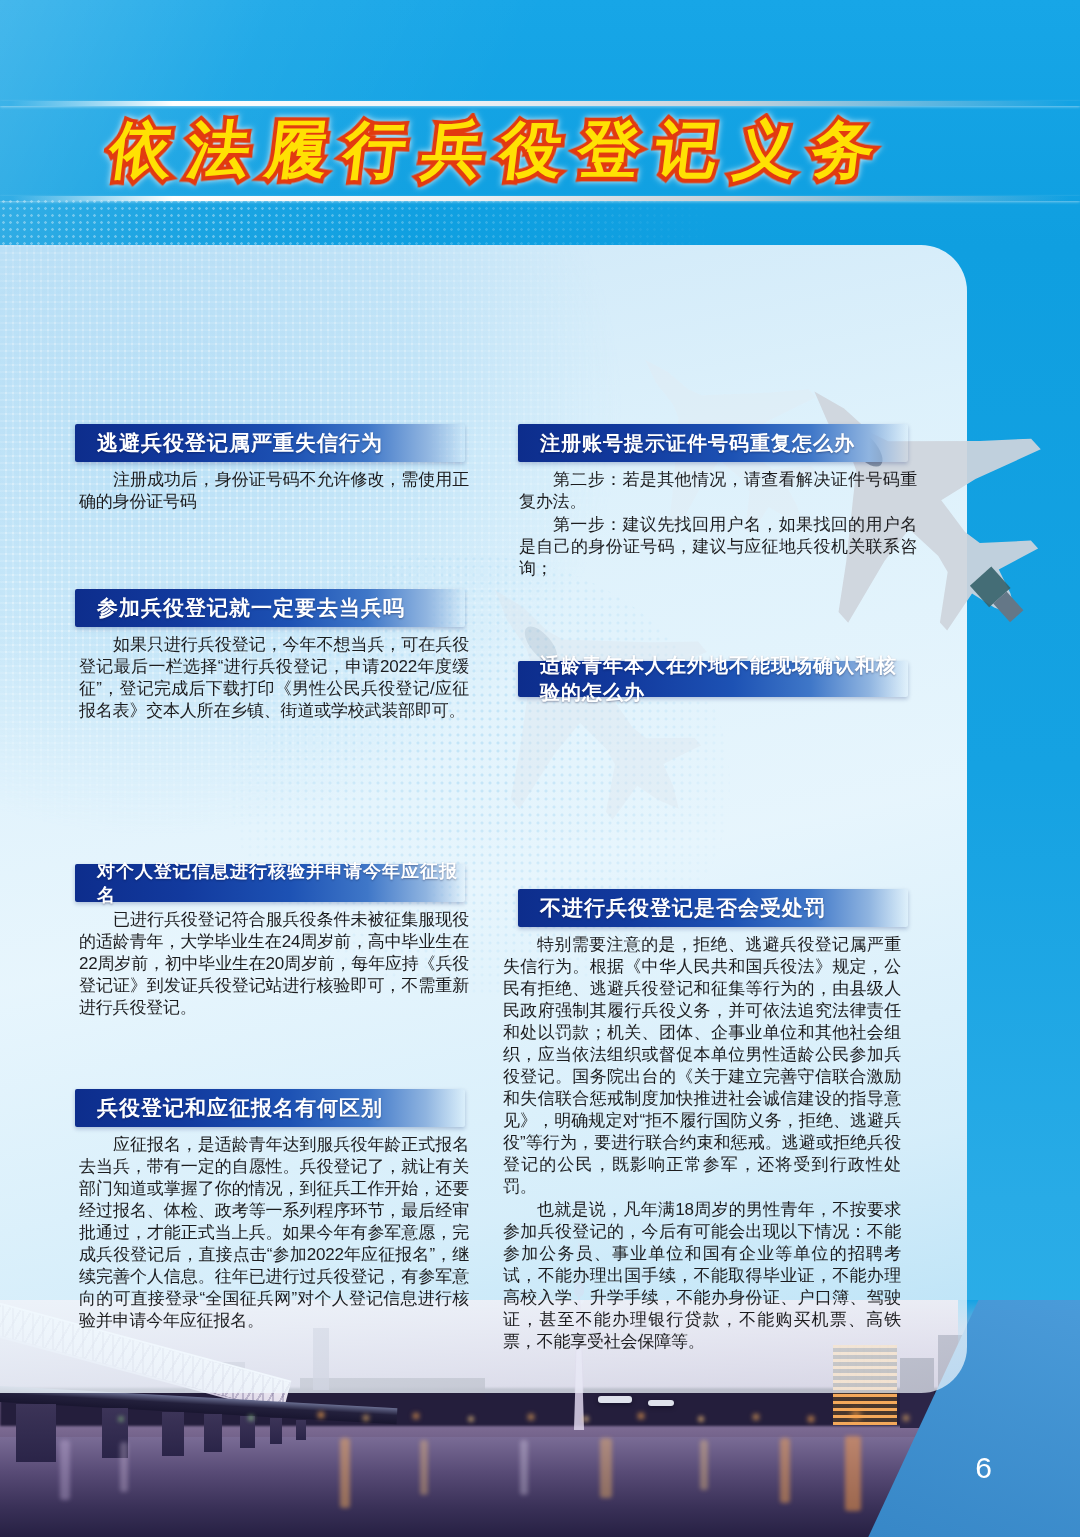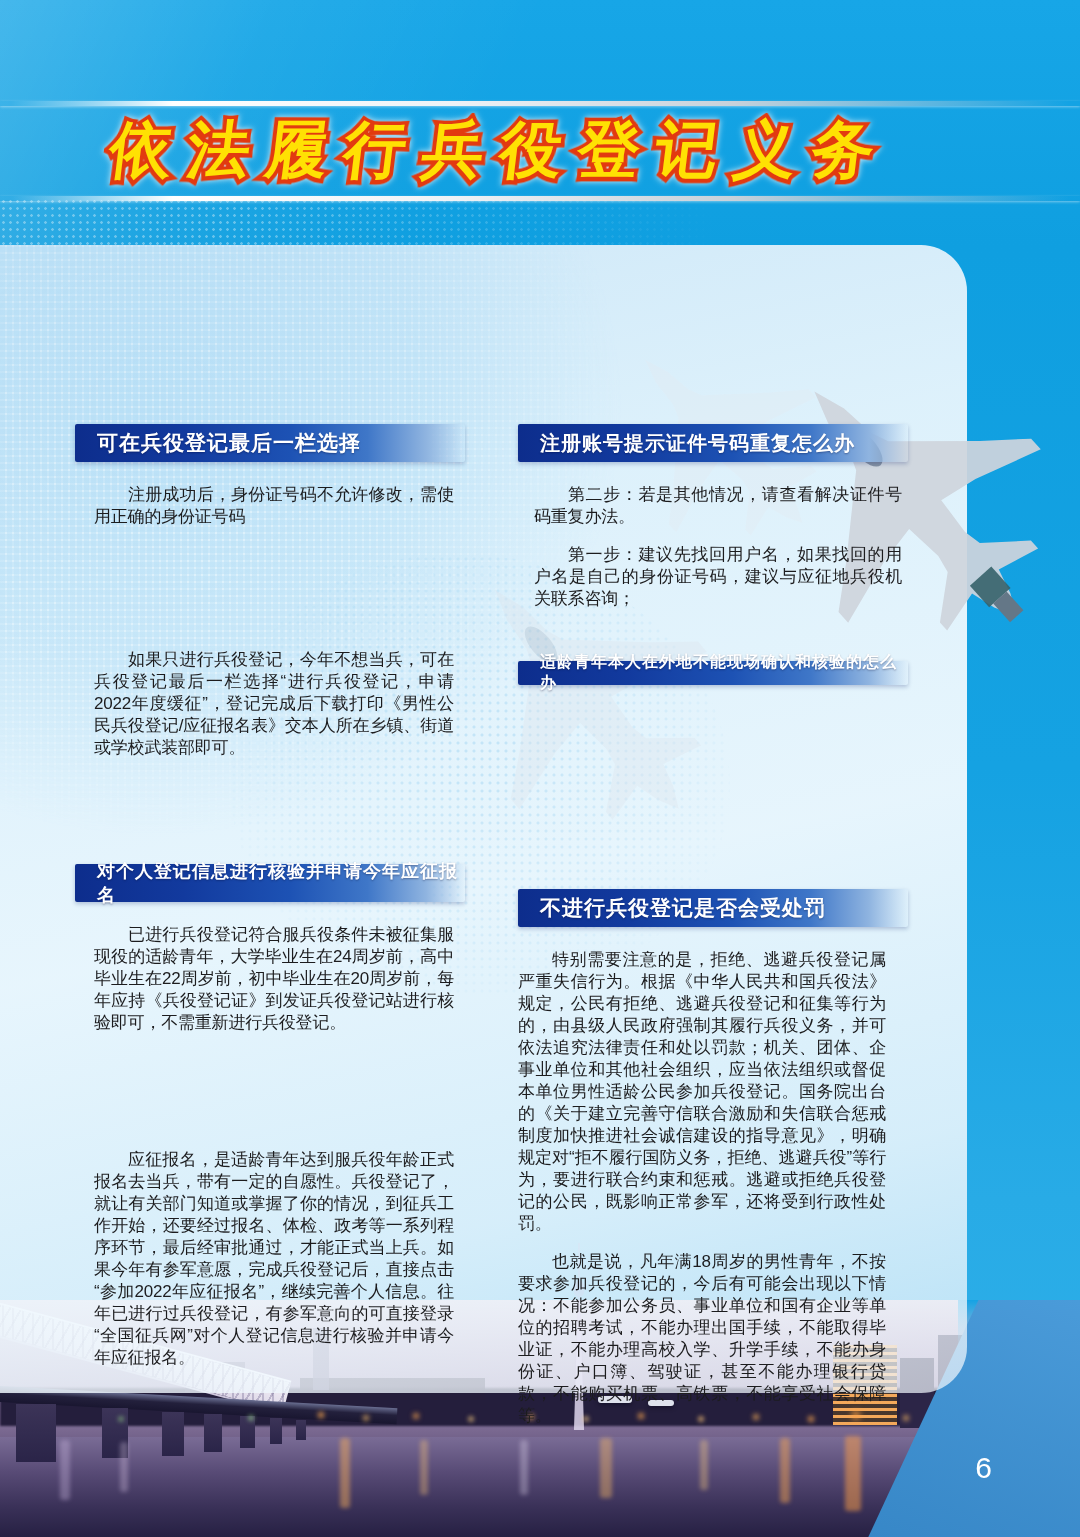--- a/index.html
+++ b/index.html
@@ -48,25 +48,25 @@
   .jet svg{display:block;}
   
   .tower-ghost{position:absolute;left:566px;top:1243px;width:26px;height:150px;z-index:4;opacity:.30;pointer-events:none;}
   
   .hbar{position:absolute;z-index:6;height:38px;width:390px;box-sizing:border-box;display:flex;align-items:center;
     padding-left:22px;color:#fff;font-weight:700;font-size:21px;letter-spacing:1px;border-radius:2px;
     text-shadow:0 1px 2px rgba(0,0,40,.35);
     background:linear-gradient(90deg,#0d2d8c 0%,#123a9e 28%,#1d52b4 55%,#3f77c8 75%,#8fb4e0 90%,rgba(190,215,240,.08) 100%);
     box-shadow:0 2px 4px rgba(15,40,110,.25);}
   .hbar.small{font-size:18px;}
-  .hbar.xsmall{font-size:16px;height:24px;}
+  .hbar.xsmall{font-size:20px;height:36px;}
   .qbody{position:absolute;z-index:6;width:392px;font-size:17px;line-height:22px;color:#1c1c1e;
     text-align:justify;letter-spacing:-0.2px;}
   .qbody.right{width:400px;}
-  .qbody p{margin:16px;text-indent:2em;}
+  .qbody p{margin:1px;text-indent:2em;}
   
   .photo{position:absolute;left:0;top:1300px;width:1080px;height:237px;z-index:2;overflow:hidden;}
   .p-sky{position:absolute;inset:0;
     background:linear-gradient(180deg,#dbcbdb 0%,#b5a0c0 22%,#8f7ba3 45%,#5e5078 68%,#3f3560 100%);}
   .p-water{position:absolute;left:0;bottom:0;width:100%;height:42%;
     background:linear-gradient(180deg,#7a6c96 0%,#584b76 35%,#3a3158 70%,#262043 100%);}
   .p-shore{position:absolute;left:0;top:88px;width:100%;height:38px;background:#241e3c;filter:blur(1px);}
   .bldg{position:absolute;}
   .b-lit{left:833px;top:45px;width:64px;height:80px;
     background:repeating-linear-gradient(0deg,rgba(255,176,92,.95) 0 3px,rgba(74,56,44,.95) 3px 7px),
@@ -205,37 +205,43 @@
       <ellipse cx="100" cy="46" rx="6" ry="13" fill="#aab6c4"></ellipse>
     </svg>
   </div>
   <div class="jet" style="left:600px;top:318px;width:270px;height:270px;transform:rotate(-44deg);opacity:.3">
     <svg viewBox="0 0 200 200" width="270" height="270">
       <path fill="#e4eaf1" d="M100 4 L106 22 L108 42 L112 52 L150 86 L172 104 L172 112 L134 100 L112 96 L110 118 L112 128 L134 146 L134 152 L110 146 L106 160 L100 172 L94 160 L90 146 L66 152 L66 146 L88 128 L90 118 L88 96 L66 100 L28 112 L28 104 L50 86 L88 52 L92 42 L94 22 Z"></path>
     </svg>
   </div>
 
   <div class="hbar" style="left:75px;top:424px">
-    <span>可在兵役登记最后一栏选择</span>
+    <span>逃避兵役登记属严重失信行为</span>
   </div>
   <div class="qbody" style="left:78px;top:468px">
     <p>注册成功后，身份证号码不允许修改，需使用正确的身份证号码</p>
   </div>
 
+  <div class="hbar" style="left:75px;top:589px">
+    <span>参加兵役登记就一定要去当兵吗</span>
+  </div>
   <div class="qbody" style="left:78px;top:633px">
     <p>如果只进行兵役登记，今年不想当兵，可在兵役登记最后一栏选择“进行兵役登记，申请2022年度缓征”，登记完成后下载打印《男性公民兵役登记/应征报名表》交本人所在乡镇、街道或学校武装部即可。</p>
   </div>
 
   <div class="hbar small" style="left:75px;top:864px">
     <span>对个人登记信息进行核验并申请今年应征报名</span>
   </div>
   <div class="qbody" style="left:78px;top:908px">
     <p>已进行兵役登记符合服兵役条件未被征集服现役的适龄青年，大学毕业生在24周岁前，高中毕业生在22周岁前，初中毕业生在20周岁前，每年应持《兵役登记证》到发证兵役登记站进行核验即可，不需重新进行兵役登记。</p>
   </div>
 
+  <div class="hbar" style="left:75px;top:1089px">
+    <span>兵役登记和应征报名有何区别</span>
+  </div>
   <div class="qbody" style="left:78px;top:1133px">
     <p>应征报名，是适龄青年达到服兵役年龄正式报名去当兵，带有一定的自愿性。兵役登记了，就让有关部门知道或掌握了你的情况，到征兵工作开始，还要经过报名、体检、政考等一系列程序环节，最后经审批通过，才能正式当上兵。如果今年有参军意愿，完成兵役登记后，直接点击“参加2022年应征报名”，继续完善个人信息。往年已进行过兵役登记，有参军意向的可直接登录“全国征兵网”对个人登记信息进行核验并申请今年应征报名。</p>
   </div>
 
   <div class="hbar" style="left:518px;top:424px;font-size:20px">
     <span>注册账号提示证件号码重复怎么办</span>
   </div>
   <div class="qbody right" style="left:518px;top:468px">
     <p>第二步：若是其他情况，请查看解决证件号码重复办法。</p>
     <p>第一步：建议先找回用户名，如果找回的用户名是自己的身份证号码，建议与应征地兵役机关联系咨询；</p>

